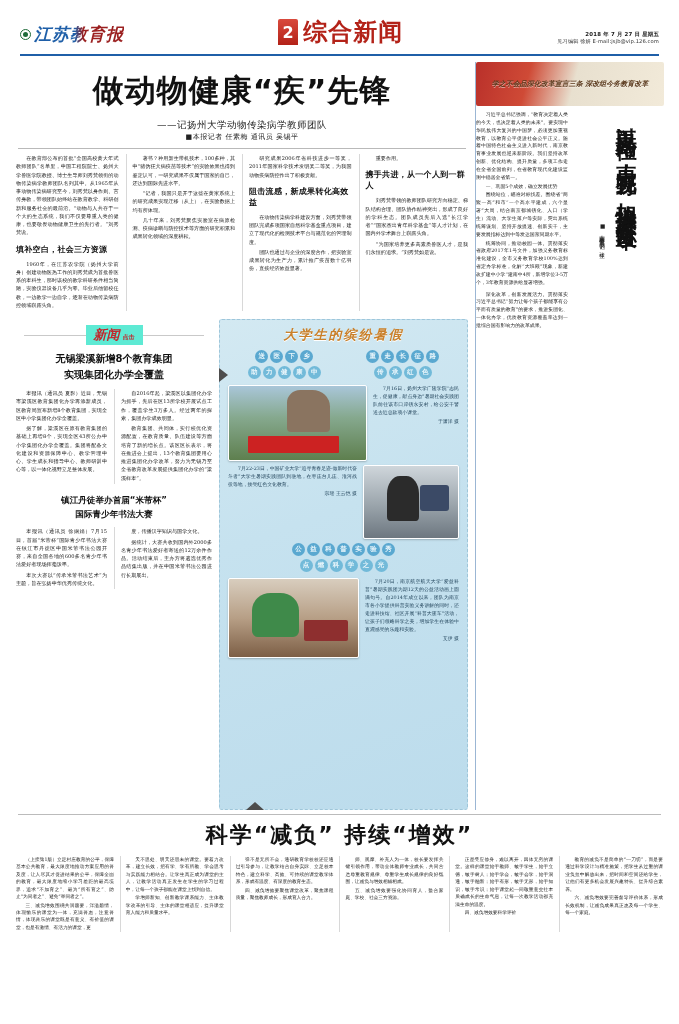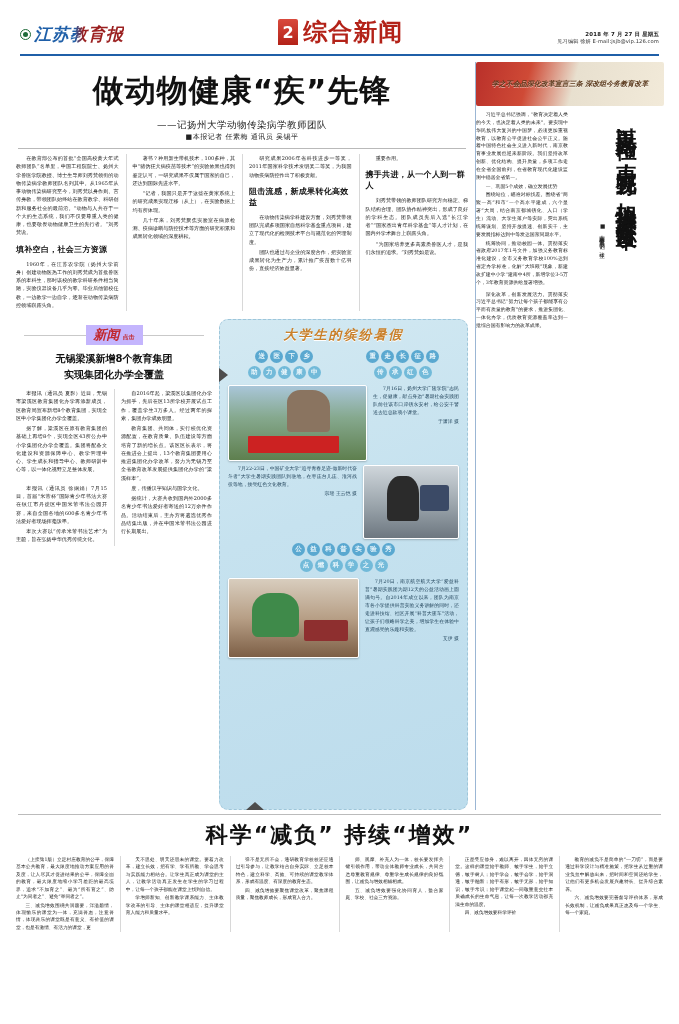--- a/index.html
+++ b/index.html
@@ -93,35 +93,35 @@
   .banner-swirl { position:absolute; right:30px; top:4px; font-size: 26px; color:#e8b23c; opacity:.85; font-family:"DejaVu Serif",serif;}
 
   
   .mid-zone { display: flex; gap: 7px; margin-top: 8px; flex: 1; }
   .news-col { width: 196px; }
   .photo-col { width: 249px; }
 
   .news-badge { display: flex; justify-content: center; align-items: center; margin: 6px 0 4px 0; position: relative; }
   .news-badge-line { position: absolute; left: 8px; right: 8px; top: 50%; height: 1px; background: #c9c9c9; }
   .news-badge-inner {
-    position: relative; background: #c4b5fd; padding: 1px 8px;
+    position: relative; background: #5eead4; padding: 1px 8px;
     display: flex; align-items: baseline; gap: 3px;
   }
   .news-badge-main { font-size: 13px; font-weight: 700; color: #c1272d; font-family:"DejaVu Serif","Liberation Serif",serif; font-style: italic;}
   .news-badge-sub { font-size: 6px; font-weight: 700; color: #c1272d; }
 
   .news-head { text-align: center; font-size: 10px; font-weight: 700; line-height: 1.6; margin: 6px 0 6px 0; color:#111;}
   .news-head2 { text-align: center; font-size: 8.6px; font-weight: 700; line-height: 1.6; margin: 10px 0 6px 0; color:#111;}
   .cols-2 { display: flex; gap: 7px; }
   .cols-2 .col + .col { border-left: 1px solid #d8d8d8; padding-left: 6px; }
 
   
   .collage {
     background: linear-gradient(160deg,#d3e9f2 0%, #c6e2ef 40%, #bcdcec 100%);
-    border-radius: 9px; padding: 6px 8px 10px 8px; position: relative; height: 100%;
+    border-radius: 3px; padding: 6px 8px 10px 8px; position: relative; height: 100%;
     border: 1px dashed #9ec6da;
   }
   .collage-title {
     text-align: center; font-size: 13px; font-weight: 700; color: #c9802b;
     font-family:"DejaVu Serif","Liberation Serif",serif; font-style: italic;
     letter-spacing: 2px; margin-bottom: 6px; text-shadow: 0 1px 0 #fff;
   }
   .bubble-row { display: flex; justify-content: space-between; gap: 6px; margin-bottom: 6px; }
   .bubble-group { display:flex; flex-direction: column; gap: 3px; align-items:center; flex:1;}
   .bubble-line { display: flex; gap: 2px; }
@@ -270,20 +270,24 @@
             <div class="col">
               <p class="para">本报讯（通讯员 夏影）近日，无锡市梁溪区教育集团化办学再添新成员，区教育局宣布新增8个教育集团，实现全区中小学集团化办学全覆盖。</p>
               <p class="para">据了解，梁溪区在原有教育集团的基础上再增8个，实现全区43所公办中小学集团化办学全覆盖。集团将配备文化建设和资源保障中心、教学管理中心、学生成长和指导中心、教师研训中心等，以一体化视野立足整体发展。</p>
             </div>
             <div class="col">
               <p class="para">自2016年起，梁溪区以集团化办学为抓手，先后在区13所学校开展试点工作，覆盖学生3万多人。经过两年的探索，集团办学成效明显。</p>
               <p class="para">教育集团、共同体，实行校优化资源配置，在教育质量、队伍建设等方面培育了新的增长点。该区区长表示，将在推进会上提出，13个教育集团要用心推进集团化办学改革，努力为无锡乃至全省教育改革发展提供集团化办学的“梁溪样本”。</p>
             </div>
           </div>
 
+          <div class="news-head2">
+            <div>镇江丹徒举办首届“米芾杯”</div>
+            <div>国际青少年书法大赛</div>
+          </div>
           <div class="cols-2">
             <div class="col">
               <p class="para">本报讯（通讯员 徐娴娟）7月15日，首届“米芾杯”国际青少年书法大赛在镇江市丹徒区中国米芾书法公园开赛，来自全国各地的600多名青少年书法爱好者现场挥毫泼墨。</p>
               <p class="para">本次大赛以“传承米芾书法艺术”为主题，旨在弘扬中华优秀传统文化。</p>
             </div>
             <div class="col">
               <p class="para">度，传播汉字知识与国学文化。</p>
               <p class="para">据统计，大赛共收到国内外2000多名青少年书法爱好者寄送的12万余件作品。活动结束后，主办方将遴选优秀作品结集出版，并在中国米芾书法公园进行长期展出。</p>
             </div>
           </div>

